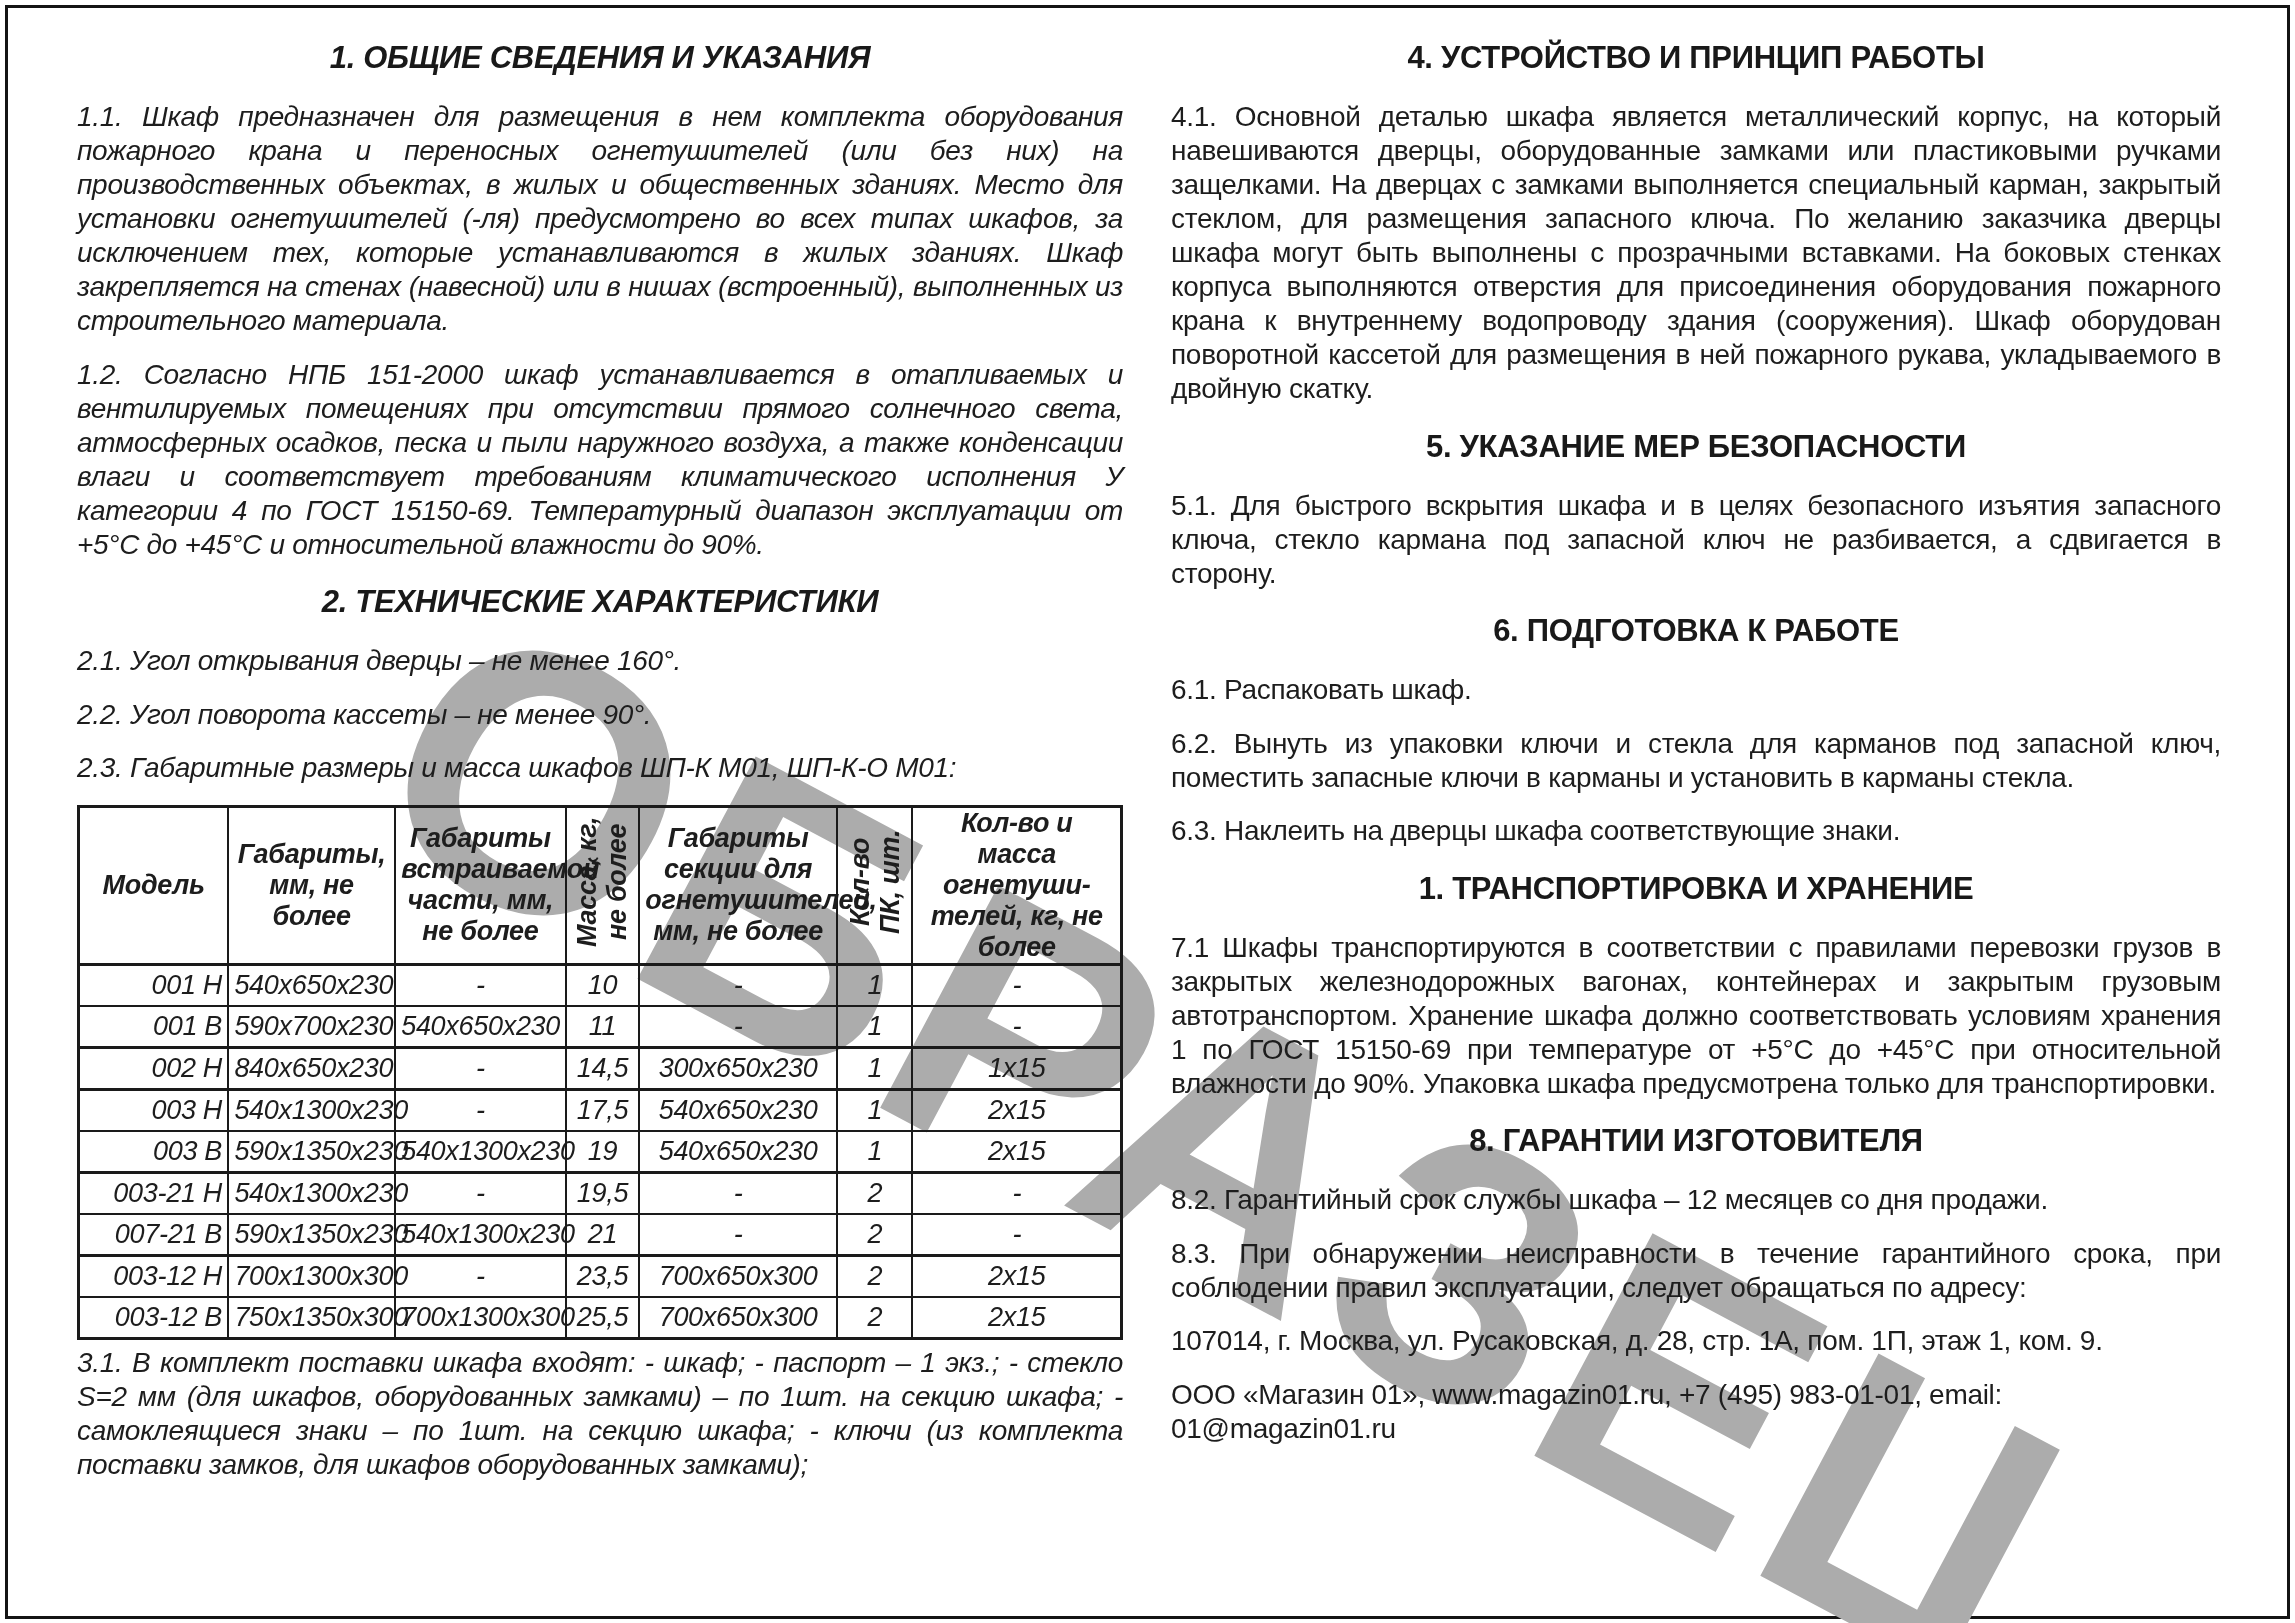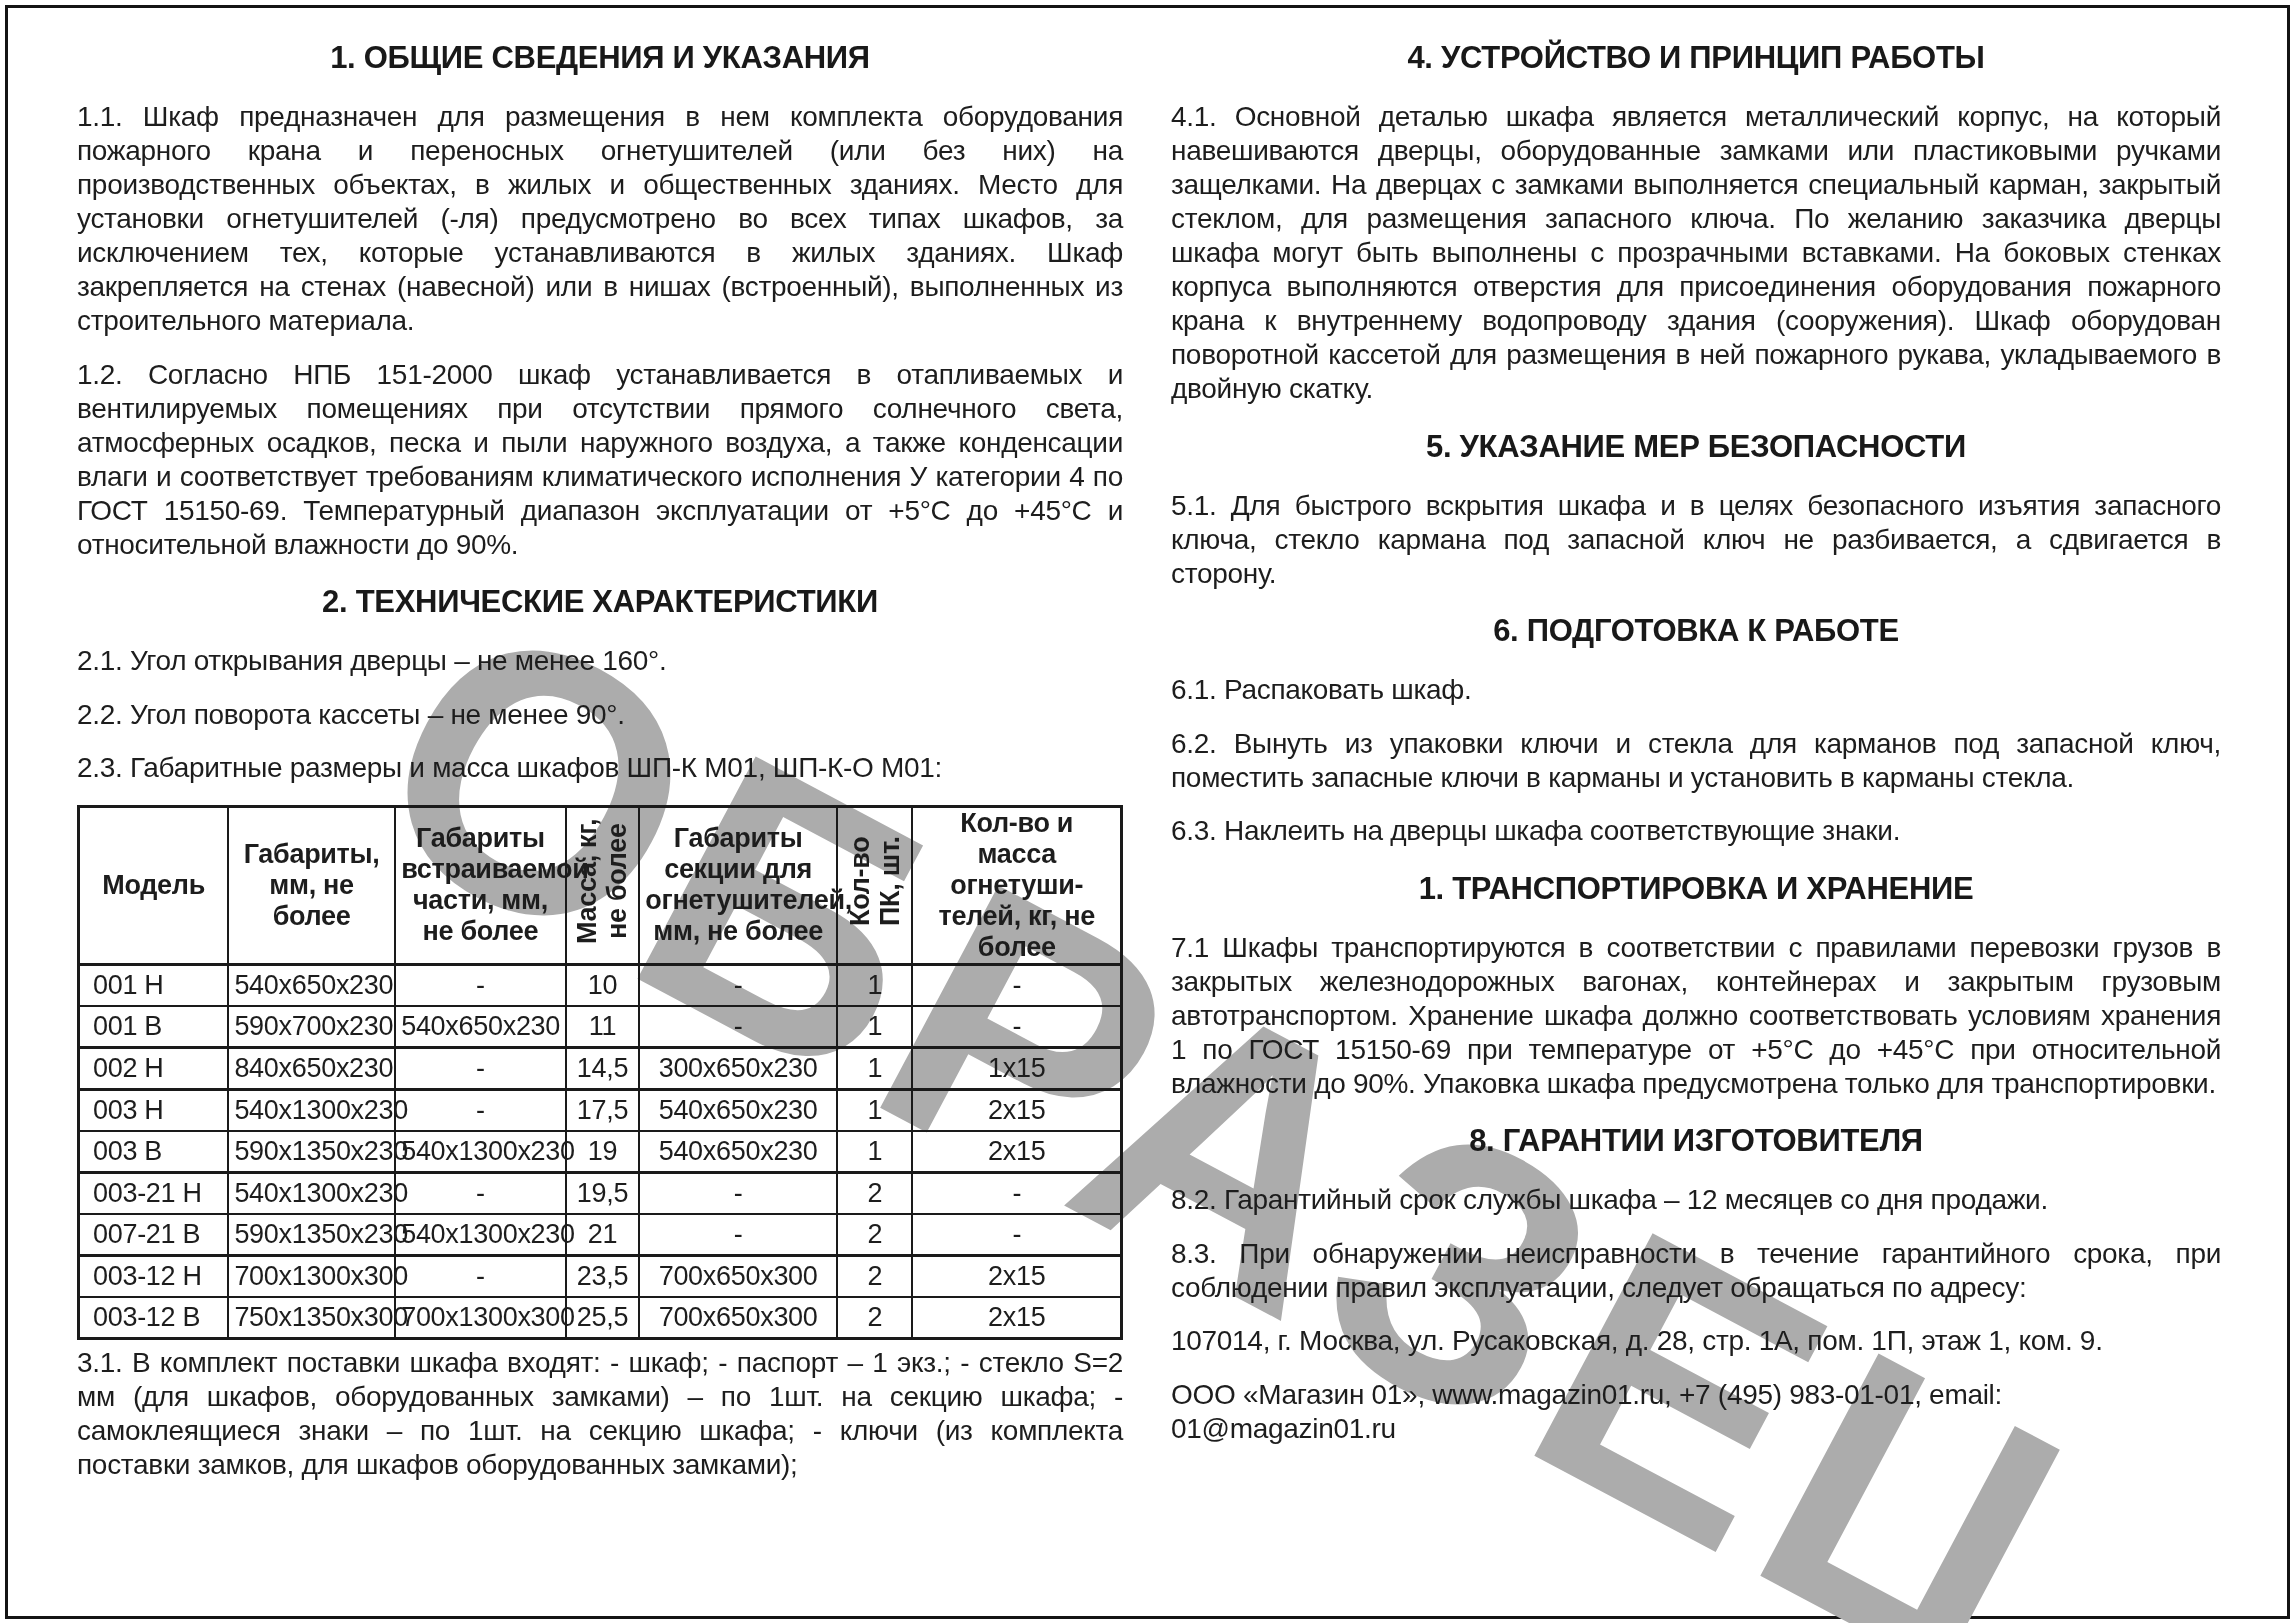--- a/index.html
+++ b/index.html
@@ -27,21 +27,21 @@
     white-space:nowrap;
     z-index:0;
     user-select:none;
   }
   .col{
     position:absolute;top:41px;
     z-index:1;
     font-size:28px;line-height:34px;
     letter-spacing:-0.3px;
   }
-  .col.left{left:77px;width:1046px;}
+  .col.left{left:77px;width:1046px;font-style:italic;}
   .col.right{left:1171px;width:1050px;}
   .col h2{
     font-size:31px;line-height:34px;
     font-weight:bold;text-align:center;color:#191919;
     margin:23.5px 0 25px 0;
   }
   .col h2.first{margin-top:0;}
   .col p{
     margin:0 0 19.6px 0;
     text-align:justify;
@@ -74,21 +74,21 @@
   }
   table.specs th.vertical span{
     display:inline-block;
     writing-mode:vertical-rl;
     transform:rotate(180deg);
     line-height:30px;
     max-height:131px;
     white-space:normal;
   }
   table.specs tbody td{height:39px;}
-  table.specs tbody td.model{text-align:left;padding-left:13px;}
+  table.specs tbody td.model{text-align:right;padding-left:13px;}
   table.specs tbody tr.group td{border-top-width:3.9px;}
 </style>
 </head>
 <body>
 
 <div class="page">
   <div class="frame"></div>
   <div class="watermark">ОБРАЗЕЦ</div>
 
   <div class="col left">

